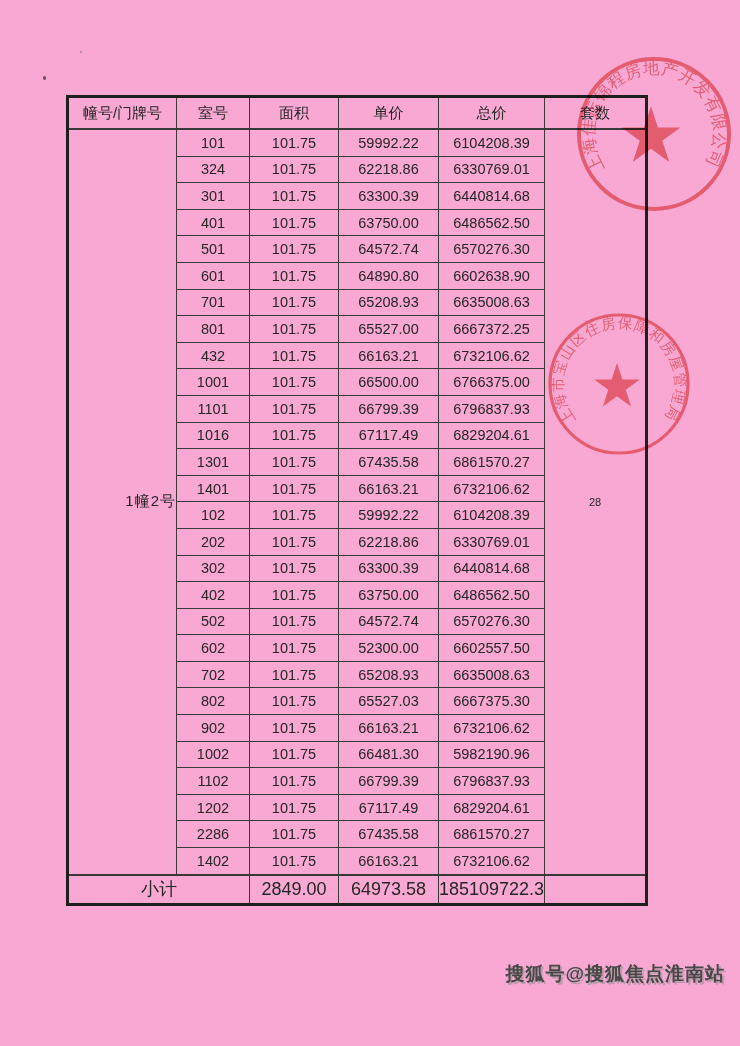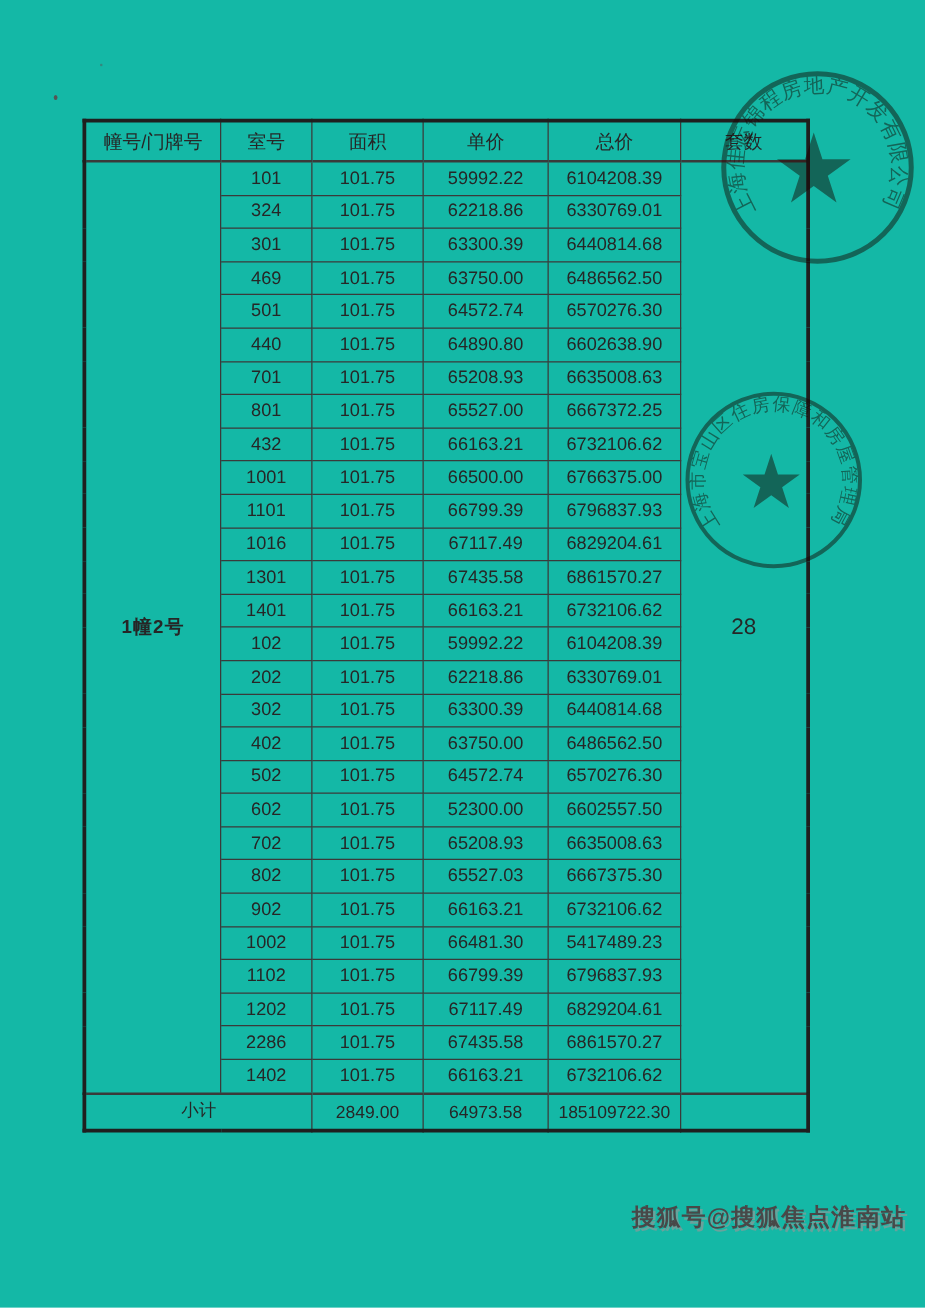--- a/index.html
+++ b/index.html
@@ -1,38 +1,38 @@
 <!DOCTYPE html>
 <html><head>
 <meta charset="utf-8">
 <style>
   html,body{margin:0;padding:0;}
   .page{
     position:relative;width:740px;height:1046px;
-    background:#fefefef; background-color:#14b8a6;
+    background:#fefefef; background-color:#f9a8d4;
     overflow:hidden;
     font-family:"Liberation Sans", sans-serif;
   }
   .table-wrap{position:absolute;left:66px;top:95px;}
   table.price-table{
     border-collapse:collapse;table-layout:fixed;width:579px;
     border:3px solid #1f1f1f;
   }
   .price-table th,.price-table td{
     border:1.4px solid #3a3a3a;
     text-align:center;vertical-align:middle;
     font-size:14.5px;color:#262626;
     padding:0;white-space:nowrap;overflow:hidden;
     font-weight:normal;
   }
   .price-table thead th{height:30px;font-size:15px;border-bottom-width:2px;}
   .price-table tbody td{height:25.6px;}
-  .price-table tfoot td{height:27px;font-size:14px;border-top-width:2px;}
-  td.building-cell{font-weight:bold;font-size:15px;letter-spacing:1px;}
-  td.count-cell{font-size:18px;}
+  .price-table tfoot td{height:27px;font-size:18px;border-top-width:2px;}
+  td.building-cell{font-weight:normal;font-size:15px;letter-spacing:1px;text-align:right;}
+  td.count-cell{font-size:11px;}
   .stamp{position:absolute;mix-blend-mode:multiply;opacity:0.82;}
   .stamp text{font-family:"Liberation Sans",sans-serif;}
   .watermark{
     position:absolute;top:961px;right:15px;
     font-size:19px;font-weight:bold;color:#484848;
     letter-spacing:1px;
     text-shadow:2px 2px 0 rgba(150,150,150,0.65);
   }
   .speck{position:absolute;background:#555;border-radius:50%;}
   .speck-a{left:43px;top:76px;width:3px;height:4px;}
@@ -81,33 +81,33 @@
             <td>62218.86</td>
             <td>6330769.01</td>
           </tr>
           <tr>
             <td>301</td>
             <td>101.75</td>
             <td>63300.39</td>
             <td>6440814.68</td>
           </tr>
           <tr>
-            <td>469</td>
+            <td>401</td>
             <td>101.75</td>
             <td>63750.00</td>
             <td>6486562.50</td>
           </tr>
           <tr>
             <td>501</td>
             <td>101.75</td>
             <td>64572.74</td>
             <td>6570276.30</td>
           </tr>
           <tr>
-            <td>440</td>
+            <td>601</td>
             <td>101.75</td>
             <td>64890.80</td>
             <td>6602638.90</td>
           </tr>
           <tr>
             <td>701</td>
             <td>101.75</td>
             <td>65208.93</td>
             <td>6635008.63</td>
           </tr>
@@ -204,21 +204,21 @@
           <tr>
             <td>902</td>
             <td>101.75</td>
             <td>66163.21</td>
             <td>6732106.62</td>
           </tr>
           <tr>
             <td>1002</td>
             <td>101.75</td>
             <td>66481.30</td>
-            <td>5417489.23</td>
+            <td>5982190.96</td>
           </tr>
           <tr>
             <td>1102</td>
             <td>101.75</td>
             <td>66799.39</td>
             <td>6796837.93</td>
           </tr>
           <tr>
             <td>1202</td>
             <td>101.75</td>

